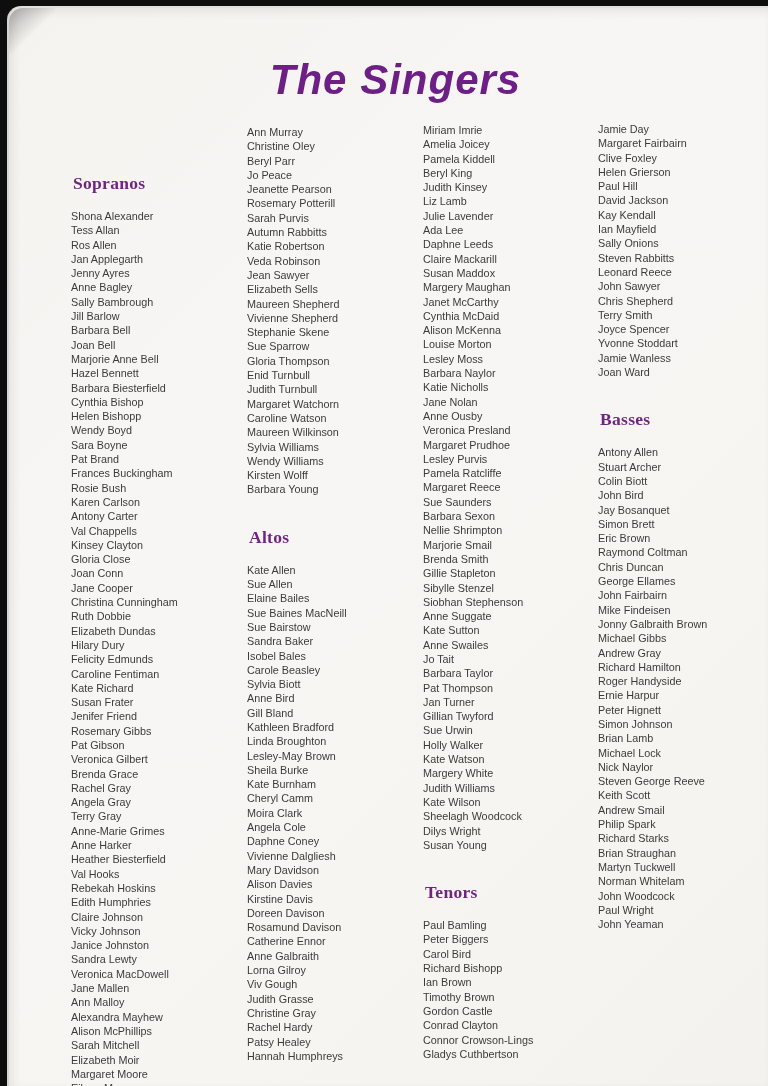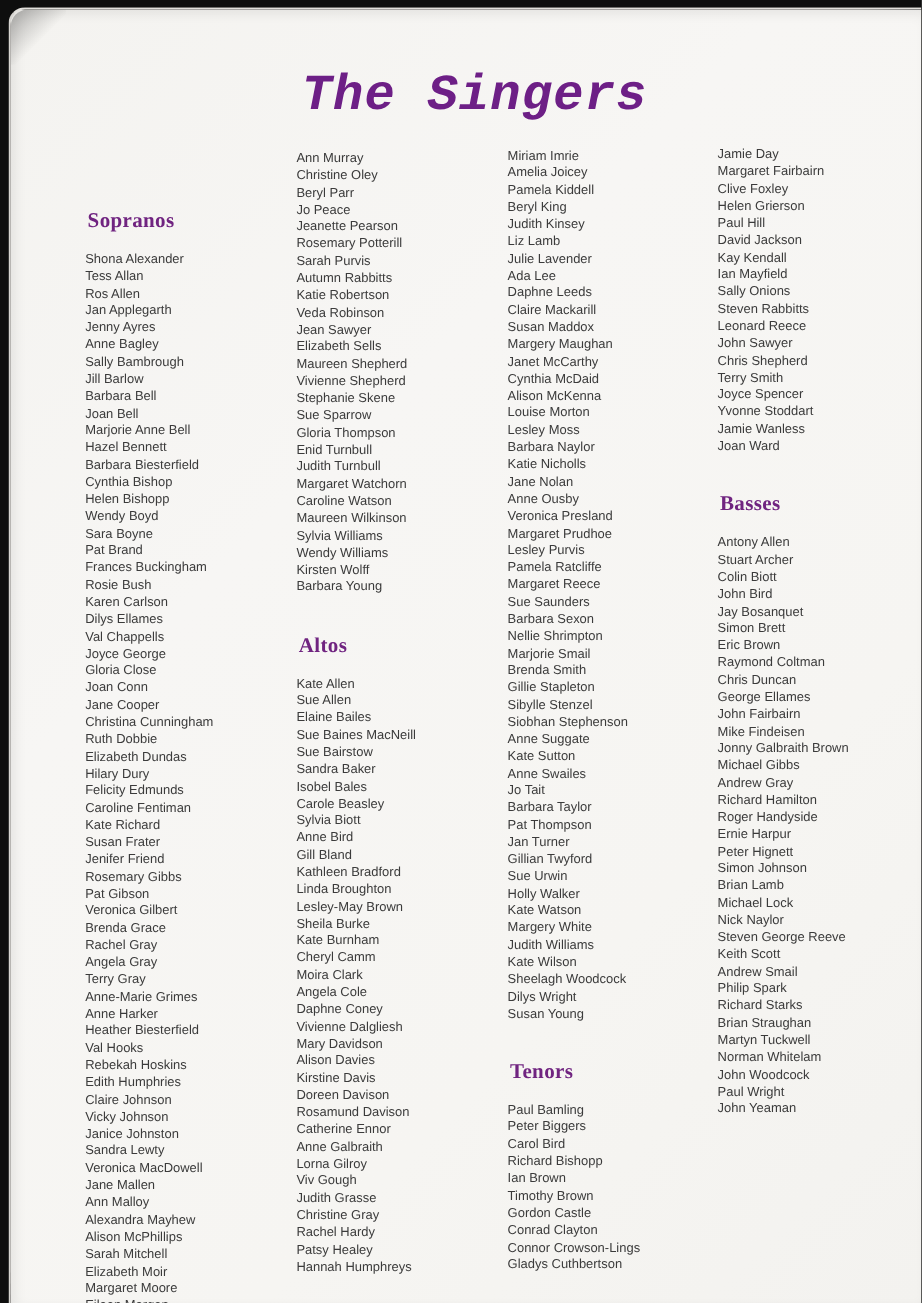--- a/index.html
+++ b/index.html
@@ -14,21 +14,21 @@
     box-shadow:inset 4px 4px 10px rgba(0,0,0,0.07);
   }
   .corner-shade{
     position:absolute;left:0;top:0;width:46px;height:46px;
     background:linear-gradient(135deg,rgba(40,40,40,0.35) 0%,rgba(40,40,40,0) 55%);
     border-radius:14px 0 0 0;pointer-events:none;
   }
   .title{
     position:absolute;top:32px;left:0;width:100%;
     text-align:center;padding-left:14px;box-sizing:border-box;
-    font-family:Liberation Mono, monospace;font-style:italic;font-weight:700;
+    font-family:Liberation Sans, sans-serif;font-style:italic;font-weight:700;
     font-size:42px;letter-spacing:1px;color:#6d1f86;margin-top:16px;
   }
   .column{position:absolute;width:176px;}
   #col-1{left:62px;top:121px;margin-top:44px;}
   #col-2{left:238px;top:117px;}
   #col-3{left:414px;top:115px;}
   #col-4{left:589px;top:114px;}
   .section-header{
     font-family:"Liberation Serif",serif;font-weight:700;
     color:#702480;font-size:17.5px;letter-spacing:.3px;
@@ -65,23 +65,23 @@
           <li>Hazel Bennett</li>
           <li>Barbara Biesterfield</li>
           <li>Cynthia Bishop</li>
           <li>Helen Bishopp</li>
           <li>Wendy Boyd</li>
           <li>Sara Boyne</li>
           <li>Pat Brand</li>
           <li>Frances Buckingham</li>
           <li>Rosie Bush</li>
           <li>Karen Carlson</li>
-          <li>Dilys Ellames</li>
+          <li>Antony Carter</li>
           <li>Val Chappells</li>
-          <li>Joyce George</li>
+          <li>Kinsey Clayton</li>
           <li>Gloria Close</li>
           <li>Joan Conn</li>
           <li>Jane Cooper</li>
           <li>Christina Cunningham</li>
           <li>Ruth Dobbie</li>
           <li>Elizabeth Dundas</li>
           <li>Hilary Dury</li>
           <li>Felicity Edmunds</li>
           <li>Caroline Fentiman</li>
           <li>Kate Richard</li>

